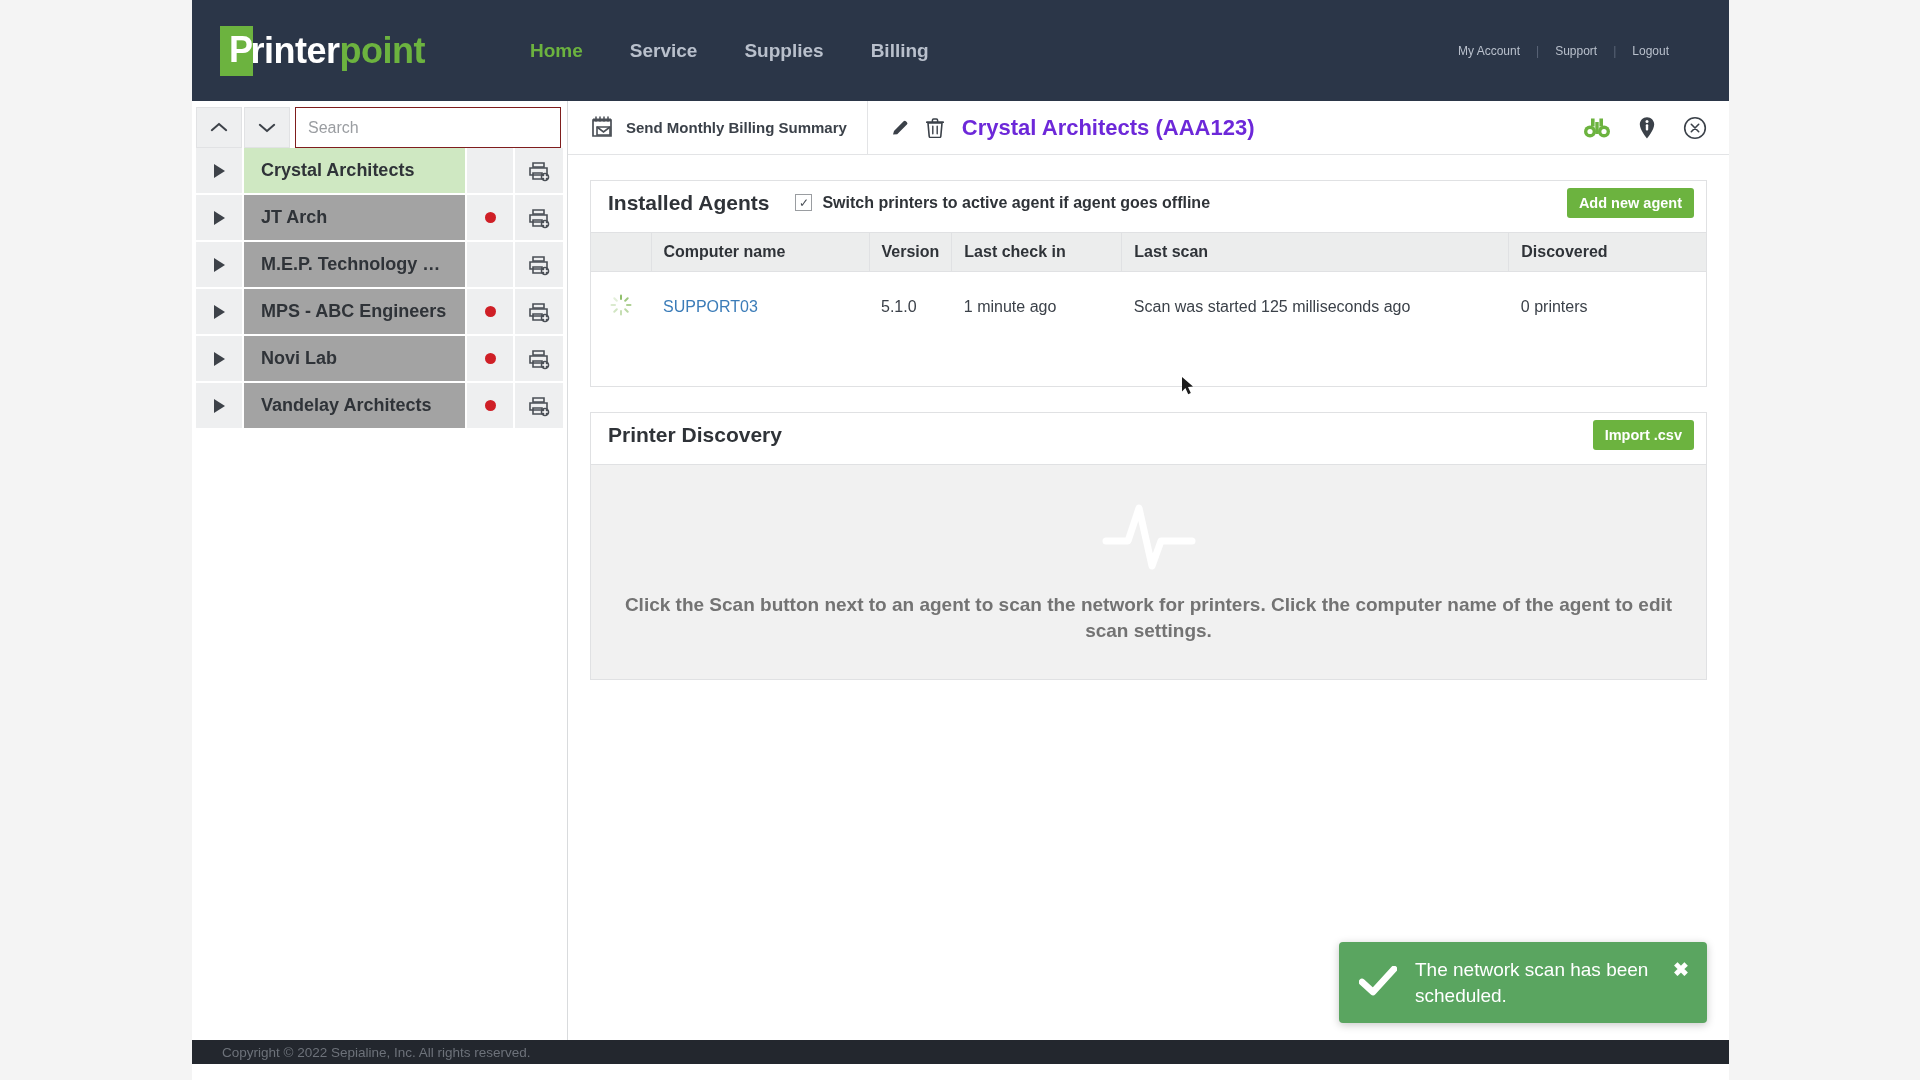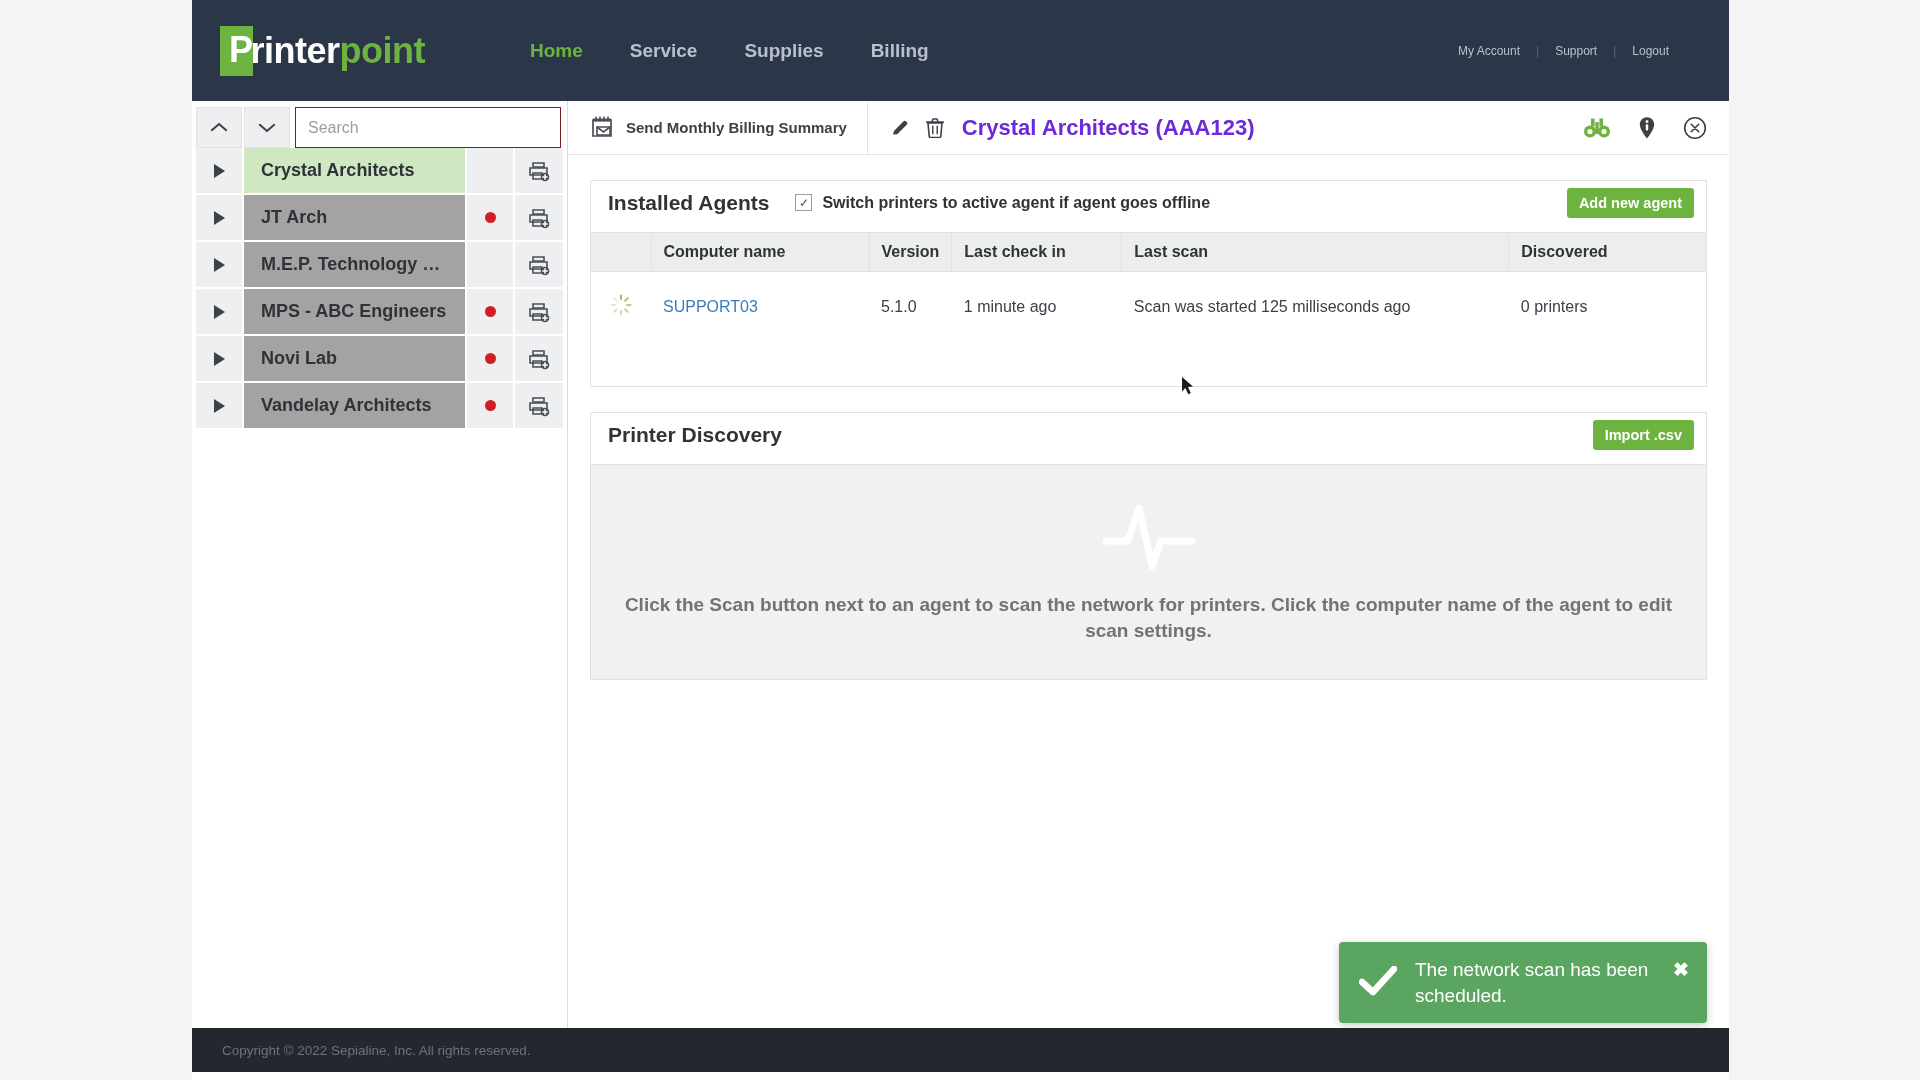--- a/index.html
+++ b/index.html
@@ -305,23 +305,23 @@
     font-weight: bold;
     color: #737373;
     text-align: center;
     line-height: 1.35;
     max-width: 1060px;
   }
 
   
   .footer {
     position: absolute;
-    left: 0; bottom: 8px;
+    left: 0; bottom: 16px;
     width: 100%;
-    height: 44px;
+    height: 24px;
     background: #23272e;
     display: flex;
     align-items: center;
     padding-left: 30px;
   }
   .footer span {
     color: #6d727a;
     font-size: 13.5px;
   }
 

